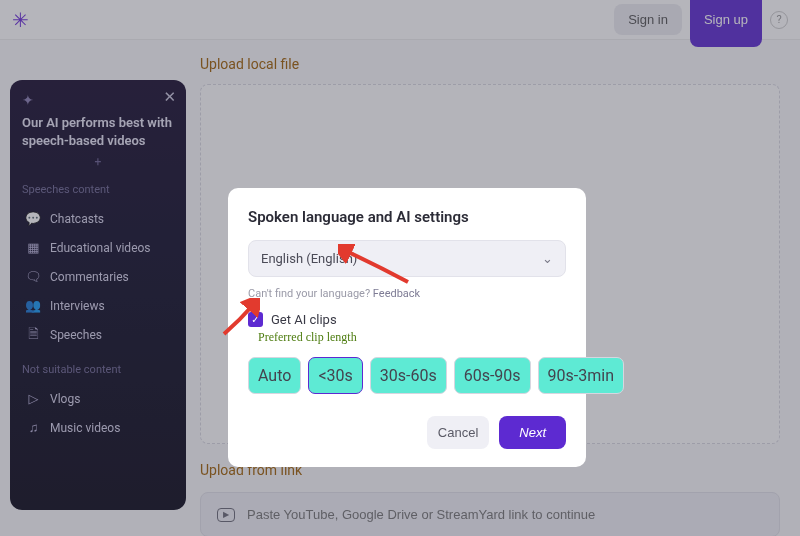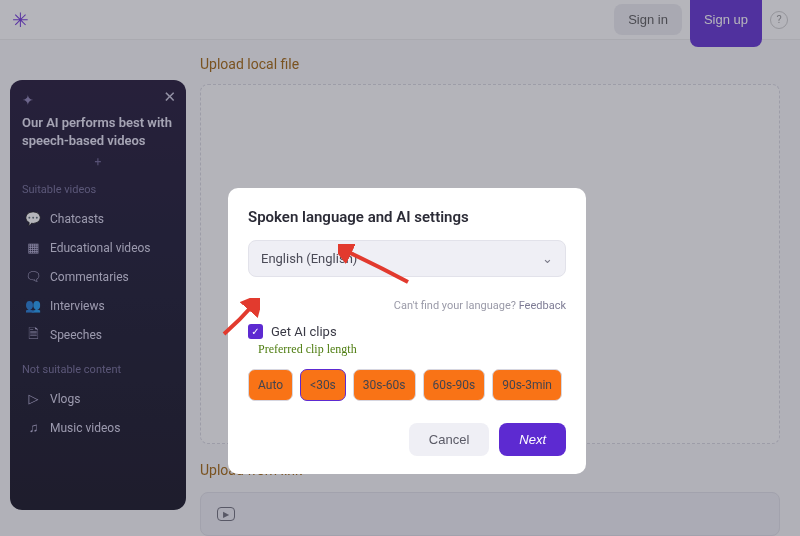--- a/index.html
+++ b/index.html
@@ -162,24 +162,24 @@
   padding: 10px 12px;
   font-size: 13px;
   color: #4b4b57;
   display: flex;
   justify-content: space-between;
   align-items: flex-end;
   cursor: pointer;
   gap: 40px;
 }
 .cant-find {
-  text-align: right;
+  text-align: left;
   font-size: 11px;
   color: #9a9aa8;
-  margin-top: 22px;
+  margin-top: 10px;
 }
 .cant-find a { color: #7e7c95; text-decoration: none; }
 .checkrow {
   display: flex;
   align-items: center;
   gap: 8px;
   margin-top: 12px;
   font-size: 13px;
   color: #3a3a46;
 }
@@ -193,37 +193,37 @@
   color: #fff;
   font-size: 10px;
 }
 .pref-label { font-size: 12px; color: #4d7c0f; margin-top: 3px; margin-left: 10px; font-family: Liberation Serif, serif; }
 .chips { display: flex; gap: 7px; margin-top: 12px; }
 .chip {
   flex: 0 0 auto;
   border: 1px solid #d6d6e0;
   border-radius: 7px;
   padding: 8px 9px;
-  font-size: 12px;
+  font-size: 16px;
   color: #44444f;
-  background: #f97316;
+  background: #5eead4;
   cursor: pointer;
 }
 .chip.sel { border-color: #5d2ad1; }
 .modal-footer {
   display: flex;
   justify-content: flex-end;
   gap: 10px;
   margin-top: 22px;
 }
 .btn-cancel {
   background: #efeff5;
   color: #5a5a66;
   border: none;
-  padding: 9px 20px;
+  padding: 9px 11px;
   border-radius: 8px;
   font-size: 13px;
   cursor: pointer;
 }
 .btn-next {
   background: #5d2ad1;
   color: #fff;
   border: none;
   padding: 9px 20px;
   border-radius: 8px;
@@ -249,31 +249,32 @@
   </div>
 </div>
 
 <div class="content">
   <div class="section-label">Upload local file</div>
   <div class="upload-box"></div>
 
   <div class="section-label" style="margin-top:18px">Upload from link</div>
   <div class="link-box">
     <span class="ico" style="border:1.4px solid #6a6a76;border-radius:4px;width:18px;height:14px;display:inline-flex;align-items:center;justify-content:center;font-size:8px;">▶</span>
+    <input type="text" class="link-input" placeholder="Paste YouTube, Google Drive or StreamYard link to continue" style="">
   </div>
 
 </div>
 
 <div class="sidebar">
   <span class="close">✕</span>
   <div class="sparkle">✦</div>
   <div class="headline">Our AI performs best with speech-based videos</div>
   <div class="plus">+</div>
 
-  <div class="group-label">Suitable videos</div>
+  <div class="group-label">Speeches content</div>
   <div class="item">
       <span class="ico">💬</span>
       <span>Chatcasts</span>
     </div>
   <div class="item">
       <span class="ico">▦</span>
       <span>Educational videos</span>
     </div>
   <div class="item">
       <span class="ico">🗨</span>

